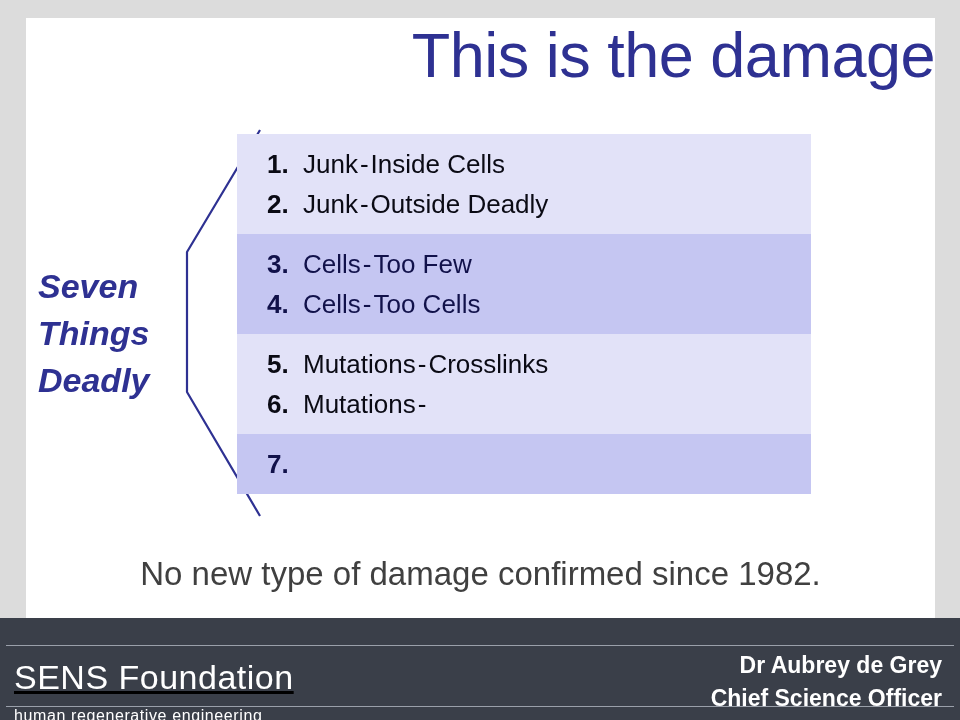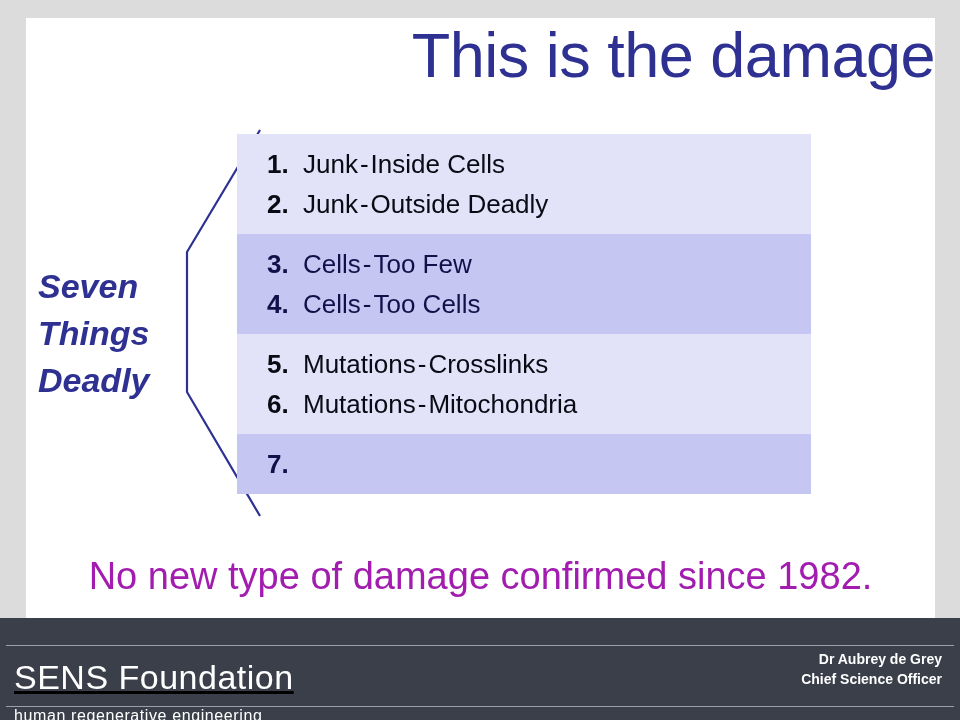--- a/index.html
+++ b/index.html
@@ -97,23 +97,23 @@
   .damage-row.all-bold .rest,
   .damage-row.all-bold .dash { font-weight: bold; }
 
   
   .slide-footnote {
     position: absolute;
     left: 26px;
     top: 557px;
     width: 909px;
     text-align: center;
-    font-size: 38px;
-    line-height: 1.0;
-    color: #a21caf;
+    font-size: 33px;
+    line-height: 1.0;
+    color: #404040;
     white-space: nowrap;
   }
   
   .footer-bar {
     position: absolute;
     left: 0;
     top: 618px;
     width: 960px;
     height: 102px;
     background: #3a3f49;
@@ -149,21 +149,21 @@
     letter-spacing: 0.6px;
   }
   .presenter-block {
     position: absolute;
     right: 18px;
     top: 31px;
     text-align: right;
   }
   .presenter-name,
   .presenter-role {
-    font-size: 14px;
+    font-size: 23px;
     line-height: 1.45;
     font-weight: bold;
     color: #ffffff;
   }
 </style>
 </head>
 <body>
 
 <div id="slide-root">
 
@@ -217,21 +217,20 @@
       <div class="damage-row ink-black">
         <span class="num">5.</span>
         <span class="term">Mutations</span>
         <span class="dash">-</span>
         <span class="rest">Crosslinks</span>
       </div>
       <div class="damage-row ink-black">
         <span class="num">6.</span>
         <span class="term">Mutations</span>
         <span class="dash">-</span>
-        <span class="rest">Mitochondria</span>
       </div>
     </div>
 
     <div class="damage-block tone-deep">
       <div class="damage-row ink-navy all-bold">
         <span class="num">7.</span>
         <span class="dash"></span>
         <span class="rest"></span>
       </div>
     </div>

